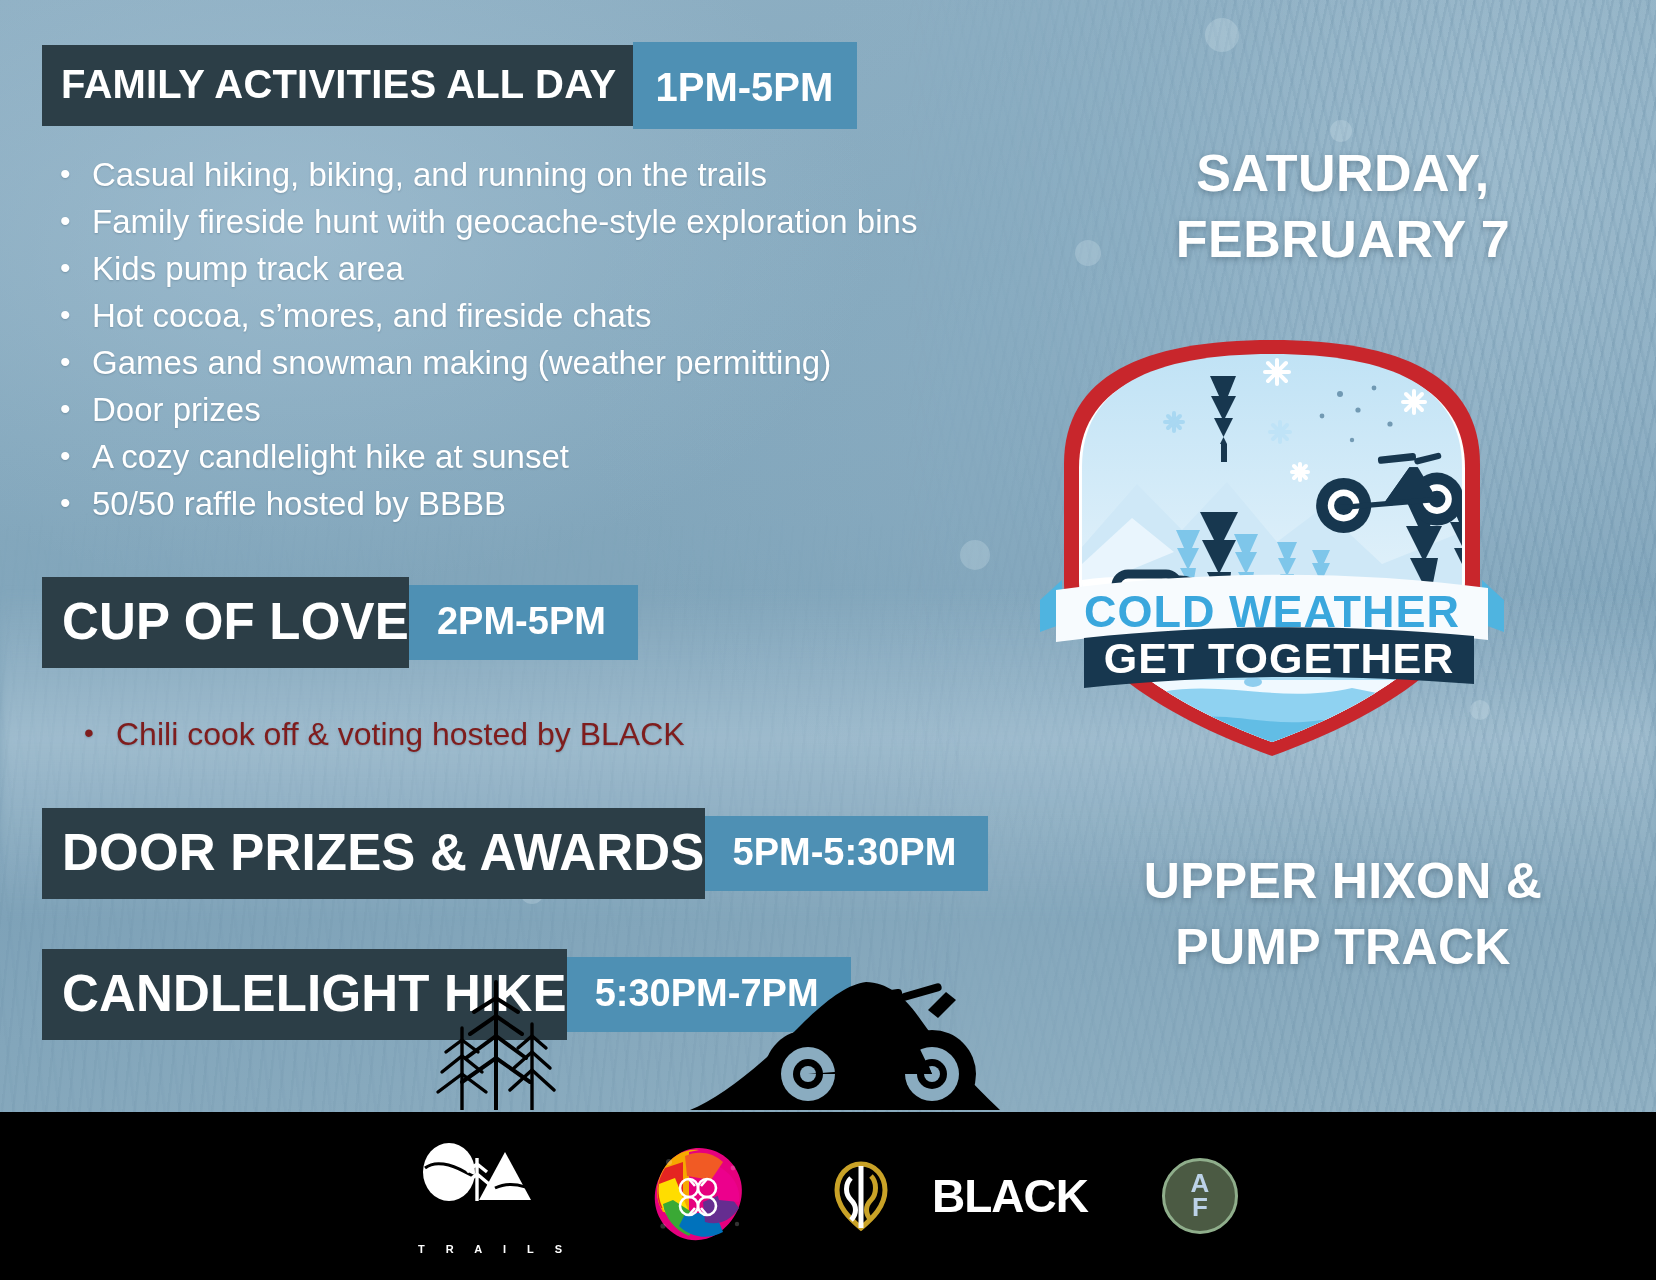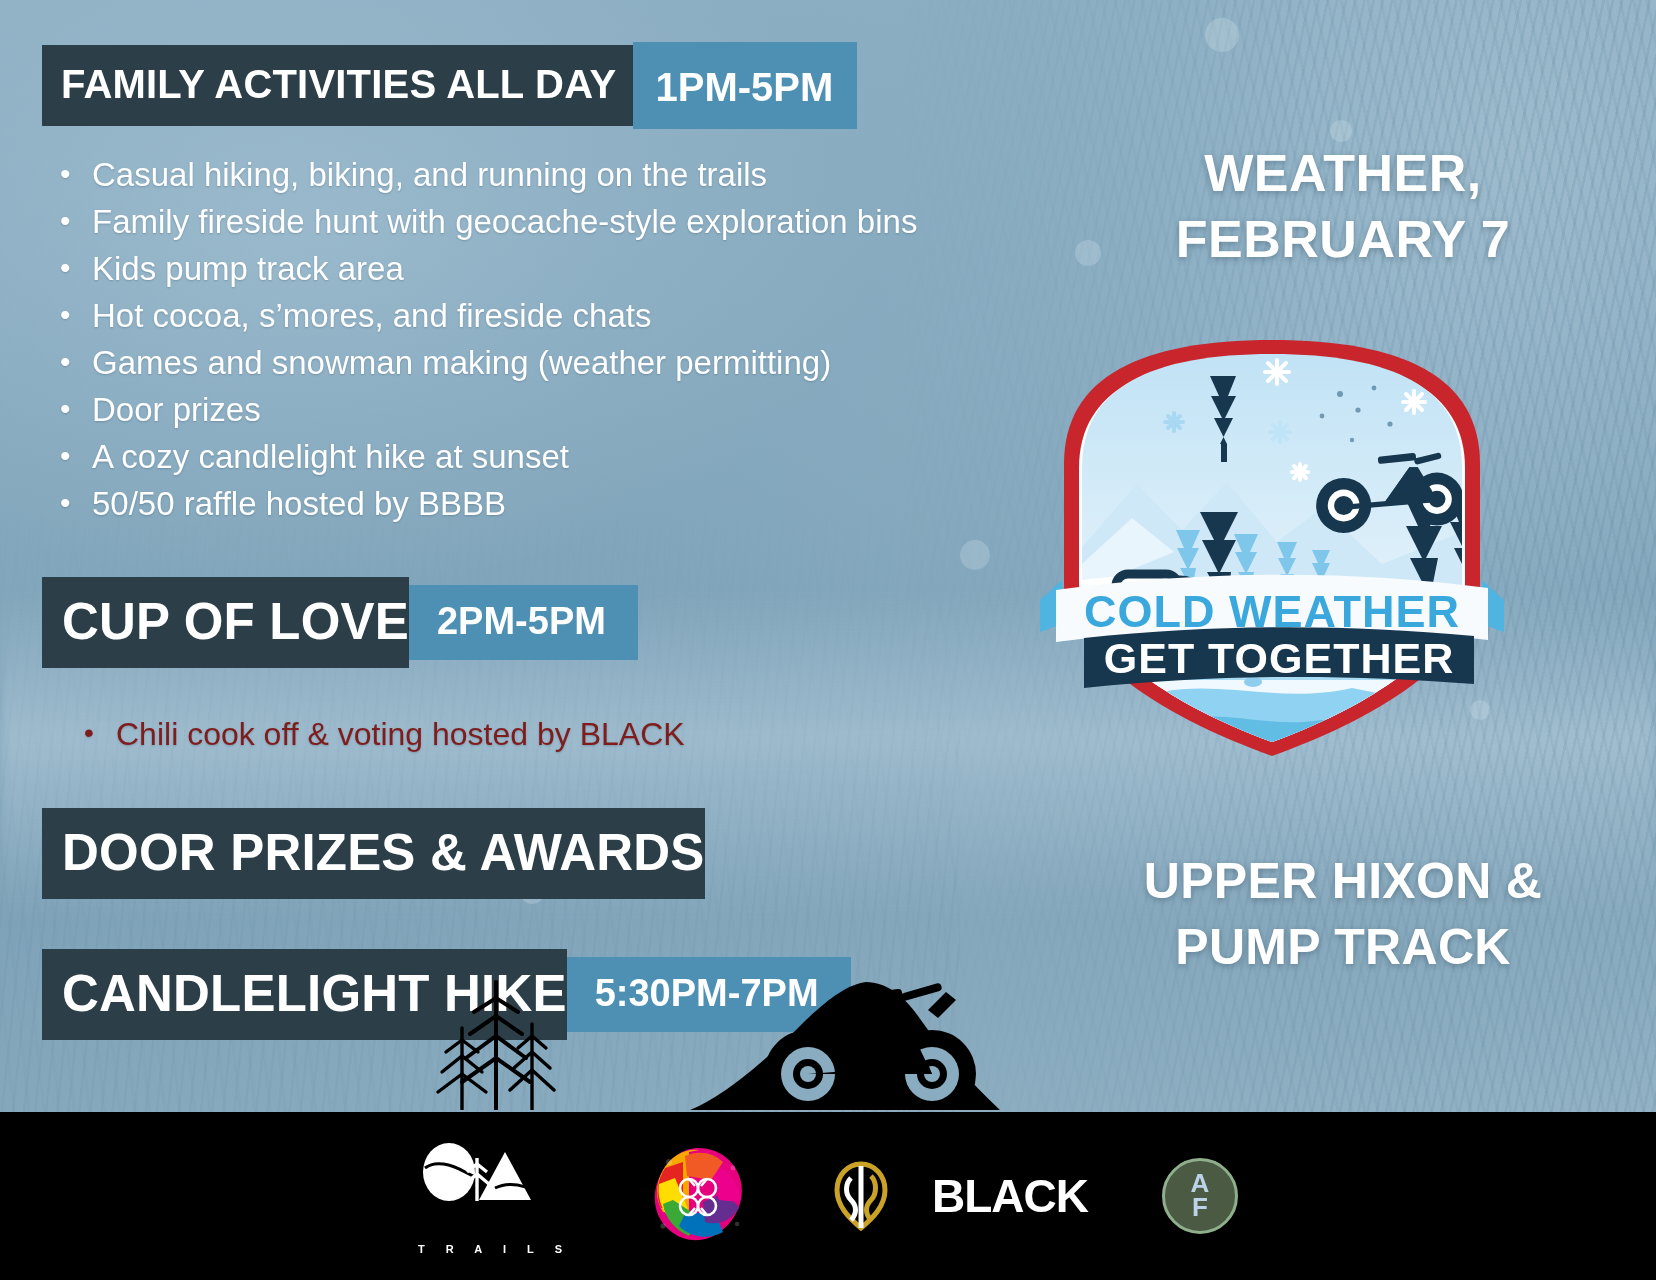--- a/index.html
+++ b/index.html
@@ -190,34 +190,35 @@
       <div class="sec-time">2PM-5PM</div>
     </div>
     <ul class="sub-bullets">
       <li>Chili cook off &amp; voting hosted by BLACK</li>
     </ul>
 
     <div class="gap-b"></div>
 
     <div class="sec-bar bar-lg">
       <div class="sec-title">DOOR PRIZES &amp; AWARDS</div>
+      <div class="sec-time">5PM-5:30PM</div>
     </div>
 
     <div class="gap-c"></div>
 
     <div class="sec-bar bar-lg">
       <div class="sec-title">CANDLELIGHT HIKE</div>
       <div class="sec-time">5:30PM-7PM</div>
     </div>
 
   </div>
 
   <div class="right-col">
     <div class="date-line">
-      <div>WEATHER,</div>
+      <div>SATURDAY,</div>
       <div>FEBRUARY 7</div>
     </div>
     <div class="loc-line">
       <div>UPPER HIXON &amp;</div>
       <div>PUMP TRACK</div>
     </div>
   </div>
 
   <div class="badge-wrap">
     <svg class="badge-svg" viewBox="0 0 500 430" xmlns="http://www.w3.org/2000/svg">

